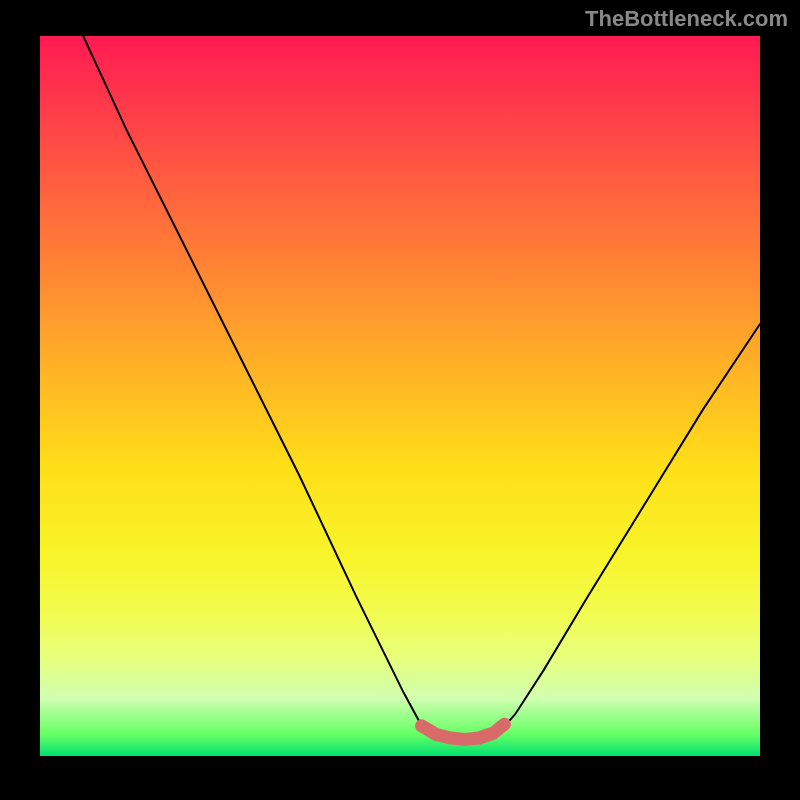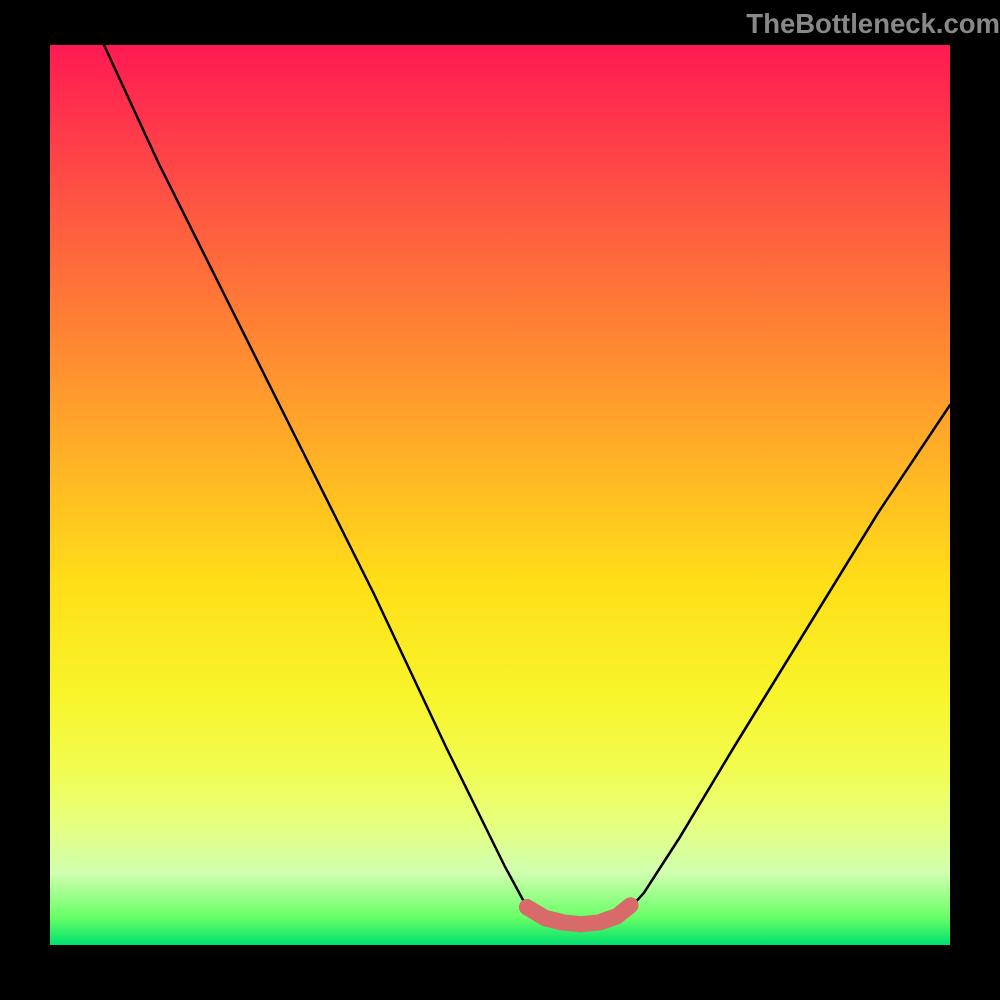--- a/index.html
+++ b/index.html
@@ -7,21 +7,21 @@
     padding: 0;
     width: 800px;
     height: 800px;
     background: #000;
     position: relative;
     overflow: hidden;
   }
   .watermark {
     position: absolute;
     top: 6px;
-    right: 0;
+    right: 12px;
     font-family: Arial, Helvetica, sans-serif;
     font-size: 22px;
     font-weight: bold;
     color: #888;
     z-index: 10;
   }
   .plot-area {
     position: absolute;
     left: 40px;
     top: 36px;

